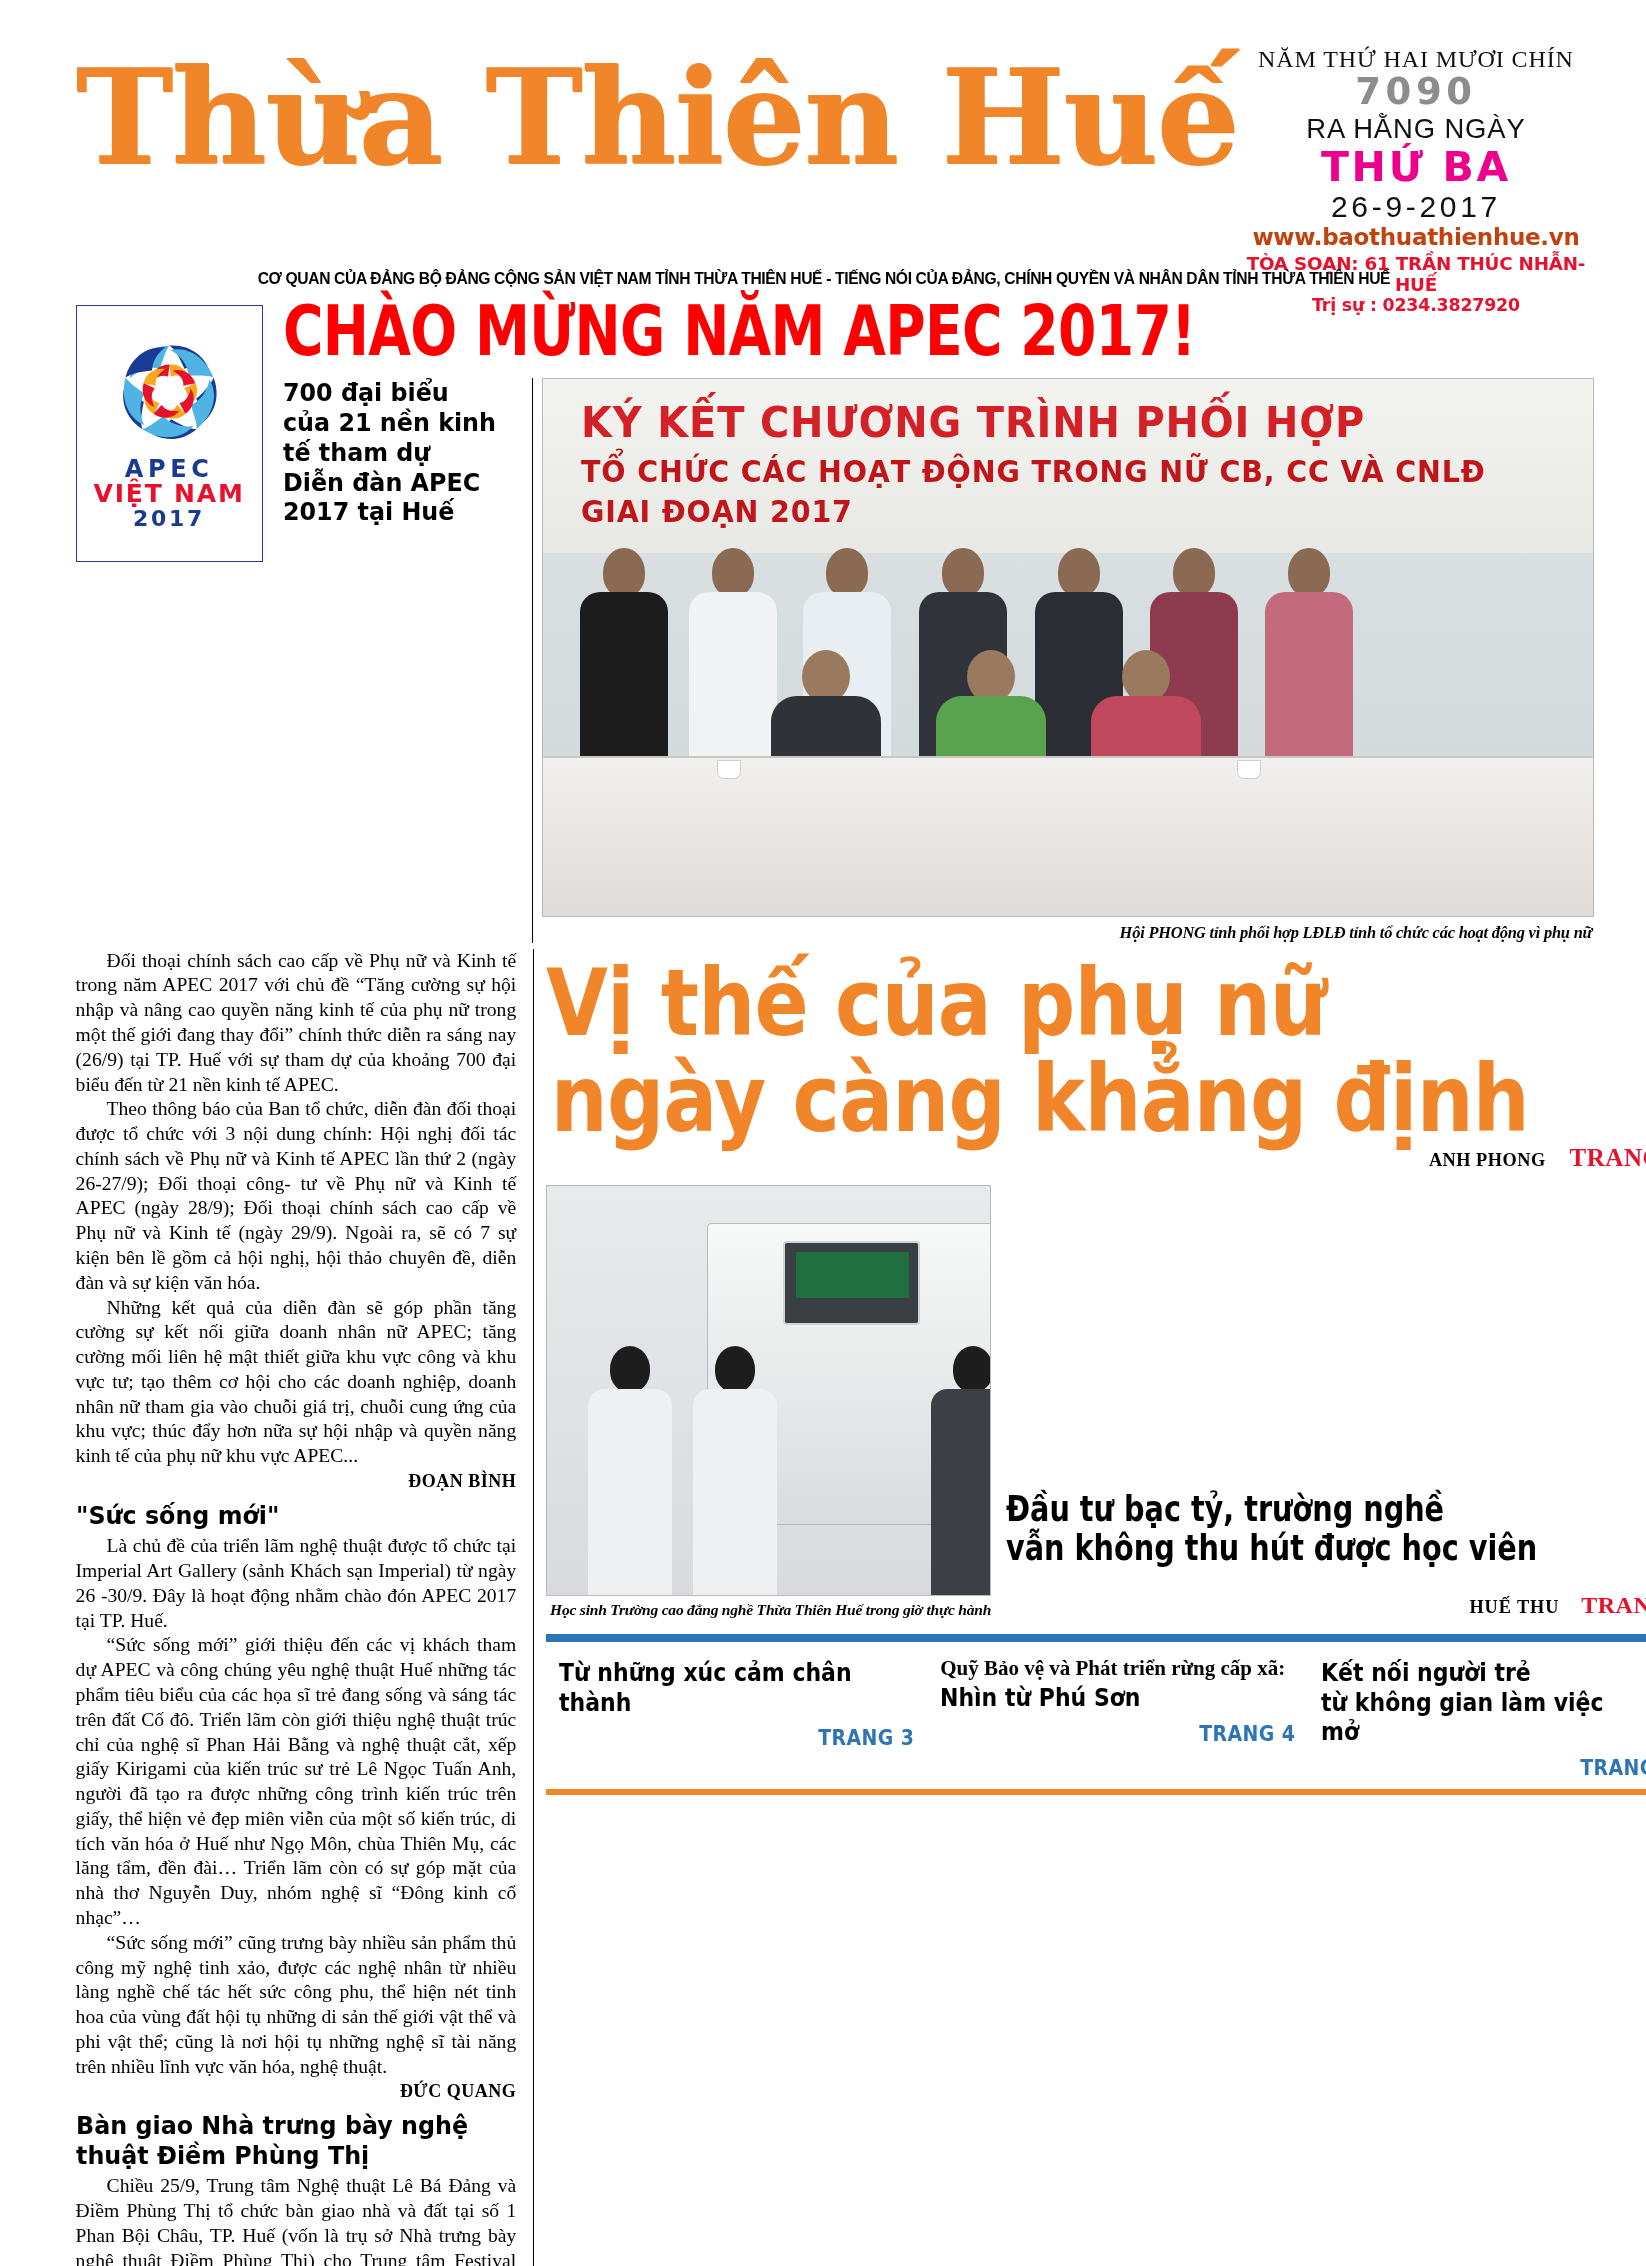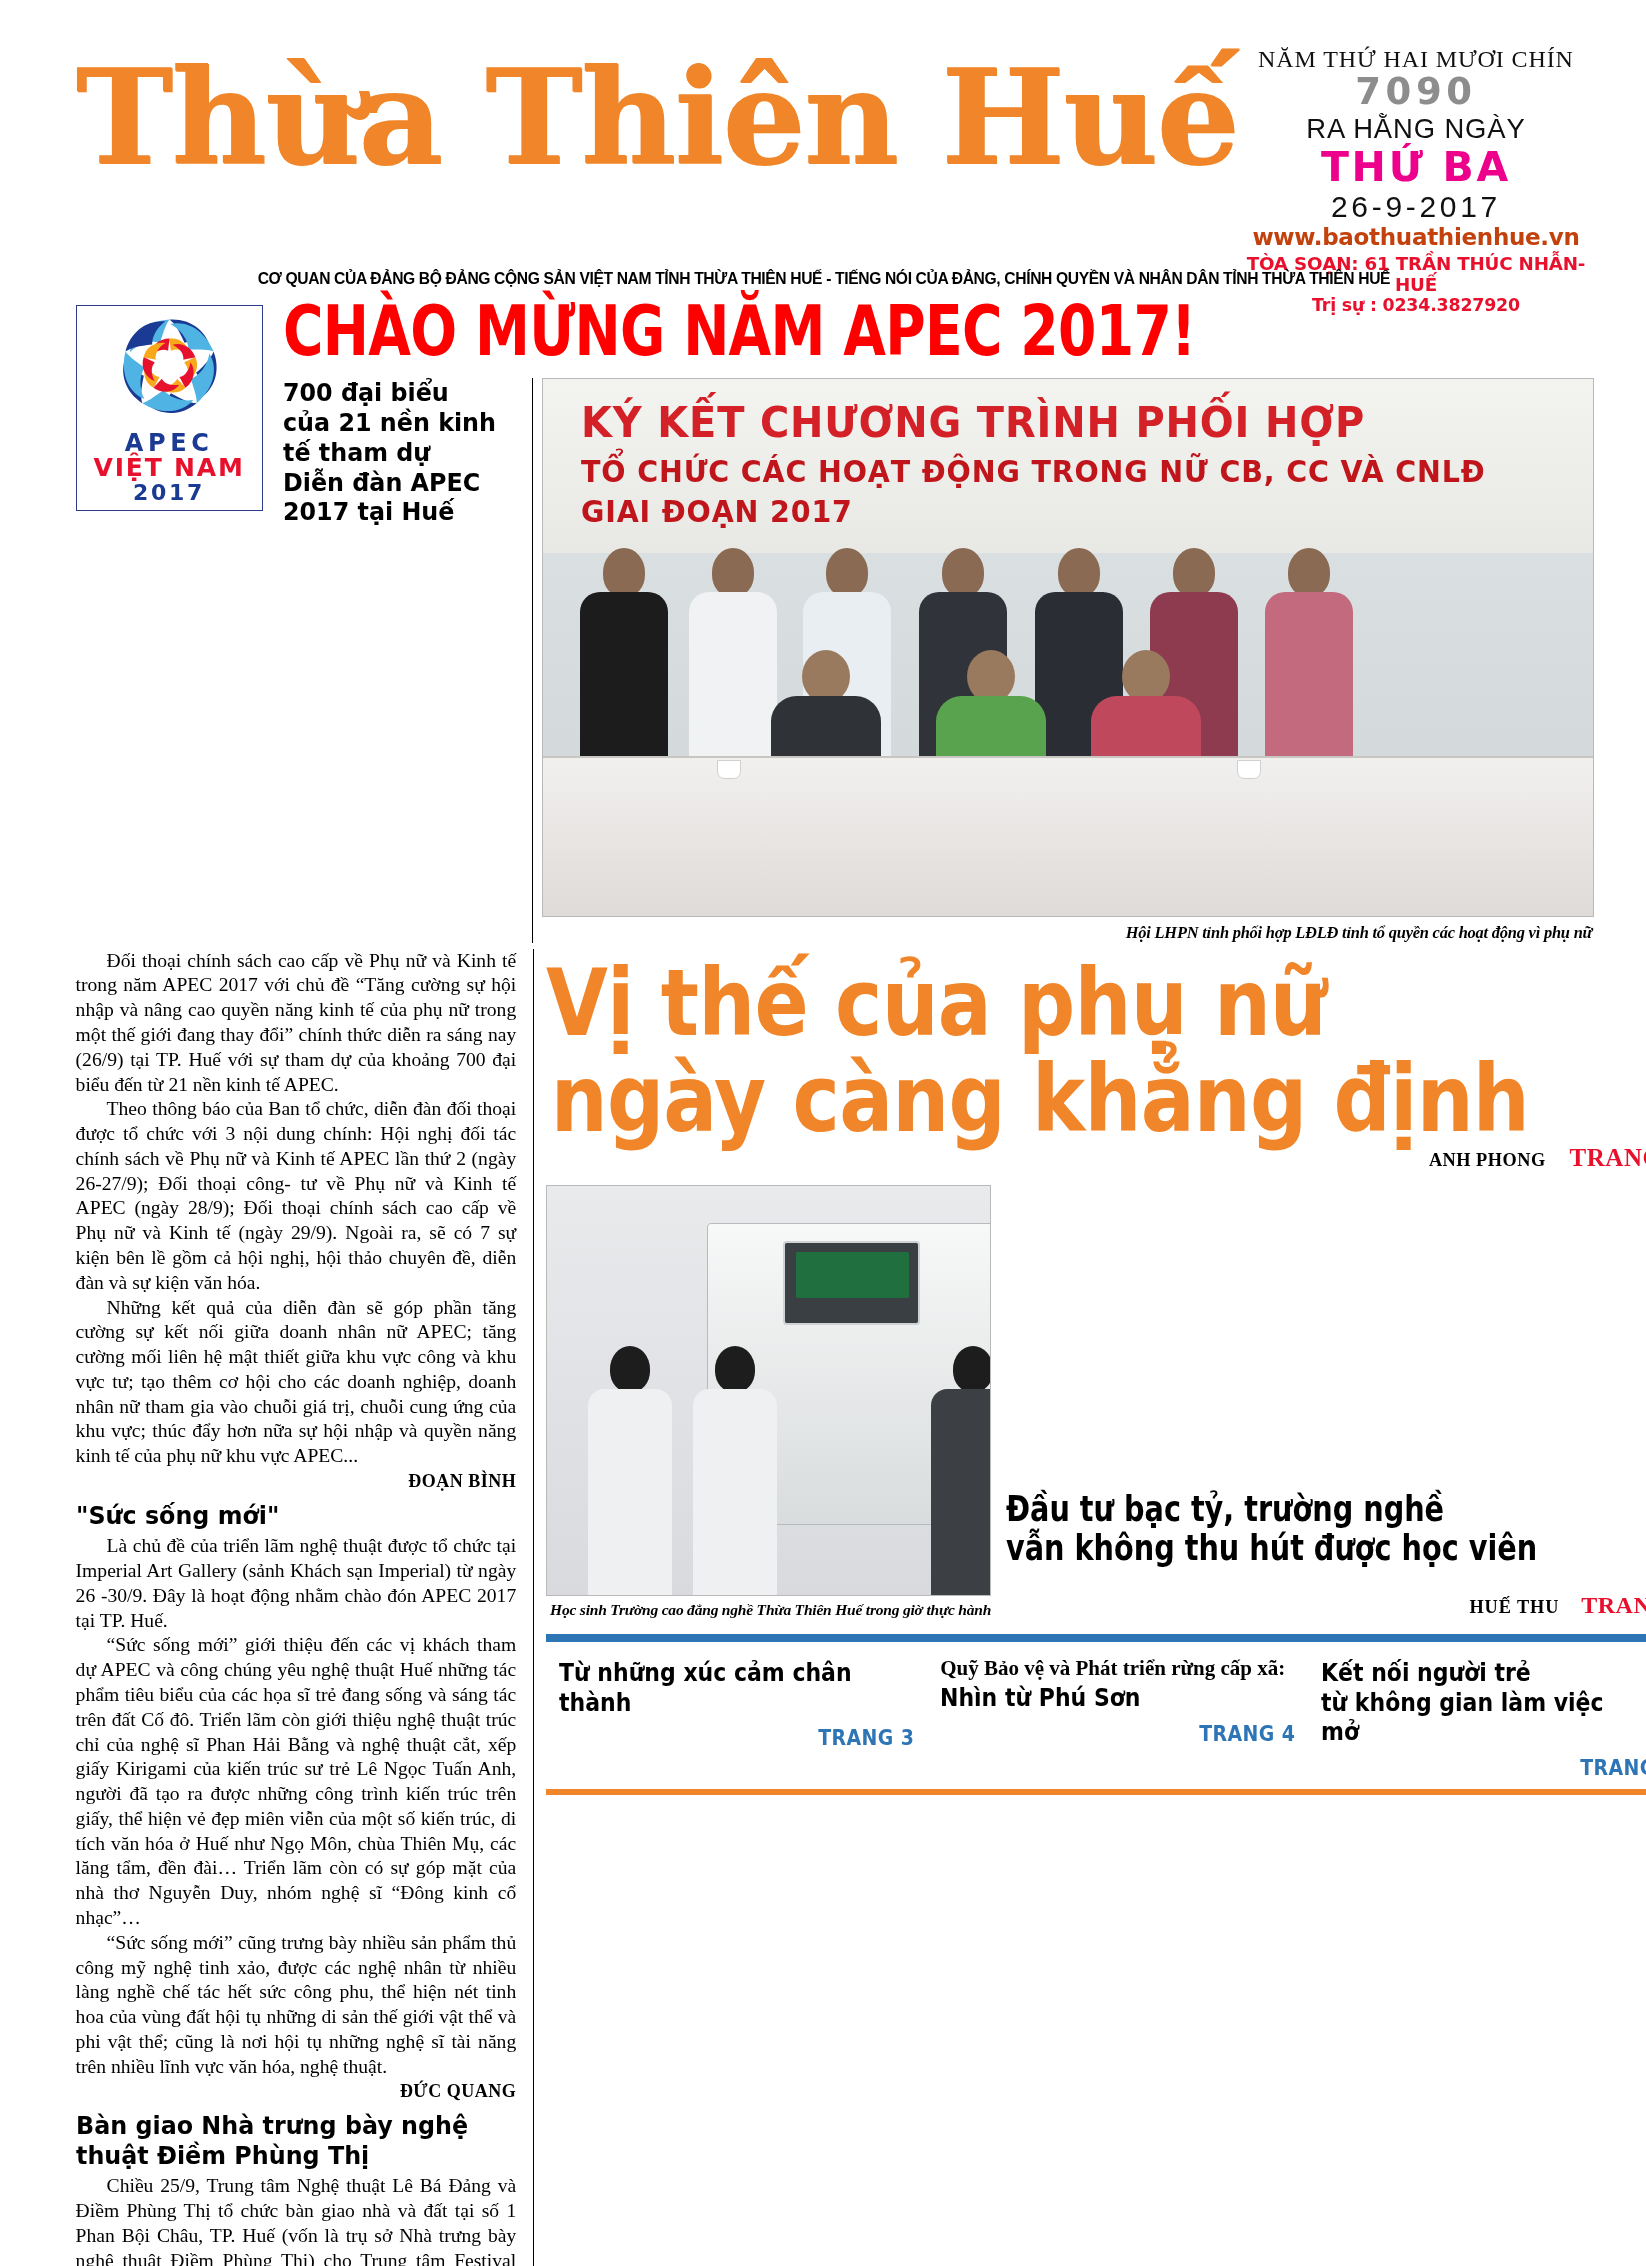--- a/index.html
+++ b/index.html
@@ -68,21 +68,21 @@
     font-weight:bold;
     font-size:17px;
     letter-spacing:-0.4px;
     transform:scaleX(0.92);
     margin-top:-5.5px;
   }
 
   
   .banner-row { display:flex; align-items:flex-start; margin-top:16.4px; padding:0 27.4px 0 50px; }
   .apec-logo-box {
-    width:187px; height:206px;
+    width:187px; height:257px;
     border:1.4px solid #2b3c8c;
     display:flex; flex-direction:column; align-items:center; justify-content:center;
     flex:0 0 auto;
     background:#fff;
   }
   .apec-ring { width:137px; height:119px; }
   .apec-apec {
     font-family:"DejaVu Sans", sans-serif; font-weight:bold;
     font-size:24px; color:#1b3a93; letter-spacing:4.6px; line-height:1;
     margin-top:1.8px;
@@ -392,21 +392,21 @@
                 <div class="body" style="background:#5aa34e;"></div>
             </div>
             <div class="p1-sit" style="left:548px;">
               <div class="head"></div>
                 <div class="body" style="background:#c0485c;"></div>
             </div>
             <div class="p1-table"></div>
             <div class="cup" style="left:174px;"></div>
             <div class="cup" style="left:694px;"></div>
           </div>
-          <div class="caption">Hội LHPN tỉnh phối hợp LĐLĐ tỉnh tổ quyền các hoạt động vì phụ nữ</div>
+          <div class="caption">Hội PHONG tỉnh phối hợp LĐLĐ tỉnh tổ chức các hoạt động vì phụ nữ</div>
         </div>
       </div>
     </div>
   </div>
 
   <div class="content">
 
     <div class="col-left">
       <p class="body-text">Đối thoại chính sách cao cấp về Phụ nữ và Kinh tế trong năm APEC 2017 với chủ đề “Tăng cường sự hội nhập và nâng cao quyền năng kinh tế của phụ nữ trong một thế giới đang thay đổi” chính thức diễn ra sáng nay (26/9) tại TP. Huế với sự tham dự của khoảng 700 đại biểu đến từ 21 nền kinh tế APEC.</p>
       <p class="body-text">Theo thông báo của Ban tổ chức, diễn đàn đối thoại được tổ chức với 3 nội dung chính: Hội nghị đối tác chính sách về Phụ nữ và Kinh tế APEC lần thứ 2 (ngày 26-27/9); Đối thoại công- tư về Phụ nữ và Kinh tế APEC (ngày 28/9); Đối thoại chính sách cao cấp về Phụ nữ và Kinh tế (ngày 29/9). Ngoài ra, sẽ có 7 sự kiện bên lề gồm cả hội nghị, hội thảo chuyên đề, diễn đàn và sự kiện văn hóa.</p>

